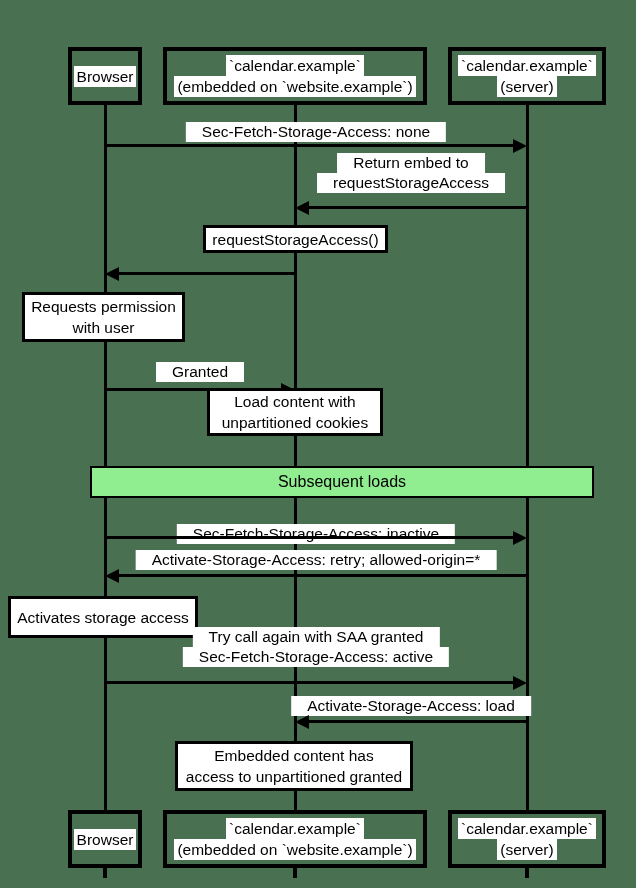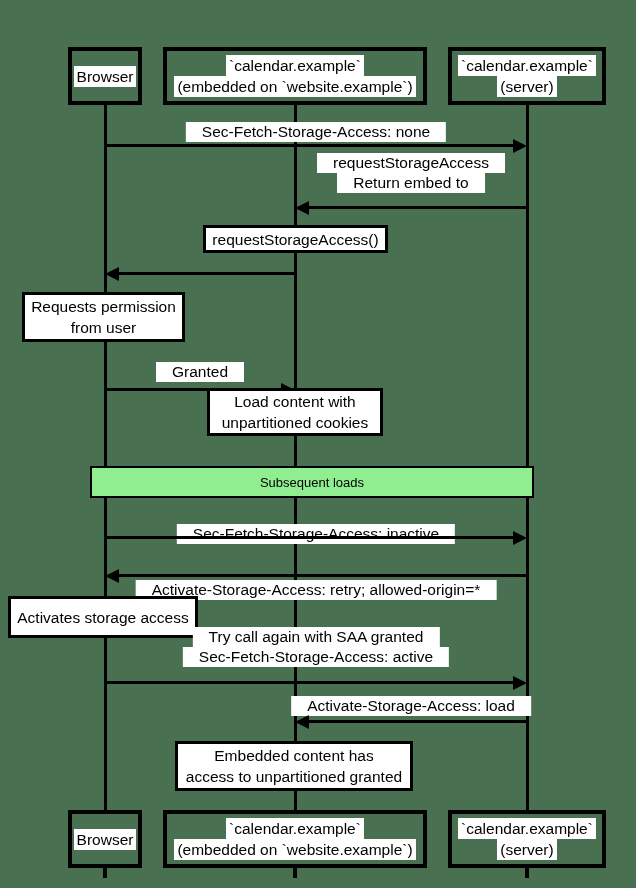--- a/index.html
+++ b/index.html
@@ -36,24 +36,24 @@
     display:flex;flex-direction:column;align-items:center;
     font-size:15.5px;line-height:20px;white-space:nowrap;
   }
   .mlabel span{background:#fff;padding:0 16px;}
   .note{
     position:absolute;border:3px solid #000;background:#fff;
     display:flex;flex-direction:column;align-items:center;justify-content:center;
     font-size:15.5px;line-height:21px;white-space:nowrap;text-align:center;
   }
   .band{
-    position:absolute;left:90px;top:466px;width:444px;height:32px;
+    position:absolute;left:90px;top:466px;width:504px;height:32px;
     background:#90EE90;border:2px solid #000;
     display:flex;align-items:center;justify-content:center;
-    font-size:13px;white-space:nowrap;
+    font-size:16px;white-space:nowrap;
   }
 </style>
 </head>
 <body>
 
 <div id="diagram">
 
   <div class="lifeline" style="left:104px;top:105px;height:705px;"></div>
   <div class="lifeline" style="left:294px;top:105px;height:705px;"></div>
   <div class="lifeline" style="left:526px;top:105px;height:705px;"></div>
@@ -71,36 +71,36 @@
     <span>(server)</span>
   </div>
 
   <div class="mlabel" style="left:316px;top:122px;">
     <span>Sec-Fetch-Storage-Access: none</span>
   </div>
   <div class="aline" style="left:105px;top:144px;width:408px;"></div>
   <div class="ahead r" style="left:513px;top:139px;"></div>
 
   <div class="mlabel" style="left:411px;top:153px;">
+    <span>Return embed to</span>
     <span>requestStorageAccess</span>
-    <span>Return embed to</span>
   </div>
   <div class="ahead l" style="left:295px;top:201px;"></div>
   <div class="aline" style="left:308px;top:206px;width:219px;"></div>
 
   <div class="note" style="left:203px;top:225px;width:185px;height:28px;">
     <span>requestStorageAccess()</span>
   </div>
 
   <div class="ahead l" style="left:105px;top:267px;"></div>
   <div class="aline" style="left:118px;top:272px;width:177px;"></div>
 
   <div class="note" style="left:22px;top:292px;width:163px;height:50px;">
     <span>Requests permission</span>
-    <span>from user</span>
+    <span>with user</span>
   </div>
 
   <div class="mlabel" style="left:200px;top:362px;">
     <span>Granted</span>
   </div>
   <div class="aline" style="left:105px;top:388px;width:176px;"></div>
   <div class="ahead r" style="left:281px;top:383px;"></div>
 
   <div class="note" style="left:207px;top:388px;width:176px;height:48px;">
     <span>Load content with</span>
@@ -110,21 +110,21 @@
   <div class="band">
     <span>Subsequent loads</span>
   </div>
 
   <div class="mlabel" style="left:316px;top:512px;margin-top:12px;">
     <span>Sec-Fetch-Storage-Access: inactive</span>
   </div>
   <div class="aline" style="left:105px;top:536px;width:408px;"></div>
   <div class="ahead r" style="left:513px;top:531px;"></div>
 
-  <div class="mlabel" style="left:316px;top:580px;">
+  <div class="mlabel" style="left:316px;top:550px;">
     <span>Activate-Storage-Access: retry; allowed-origin=*</span>
   </div>
   <div class="ahead l" style="left:105px;top:569px;"></div>
   <div class="aline" style="left:118px;top:574px;width:409px;"></div>
 
   <div class="note" style="left:8px;top:596px;width:190px;height:42px;">
     <span>Activates storage access</span>
   </div>
 
   <div class="mlabel" style="left:316px;top:627px;">

